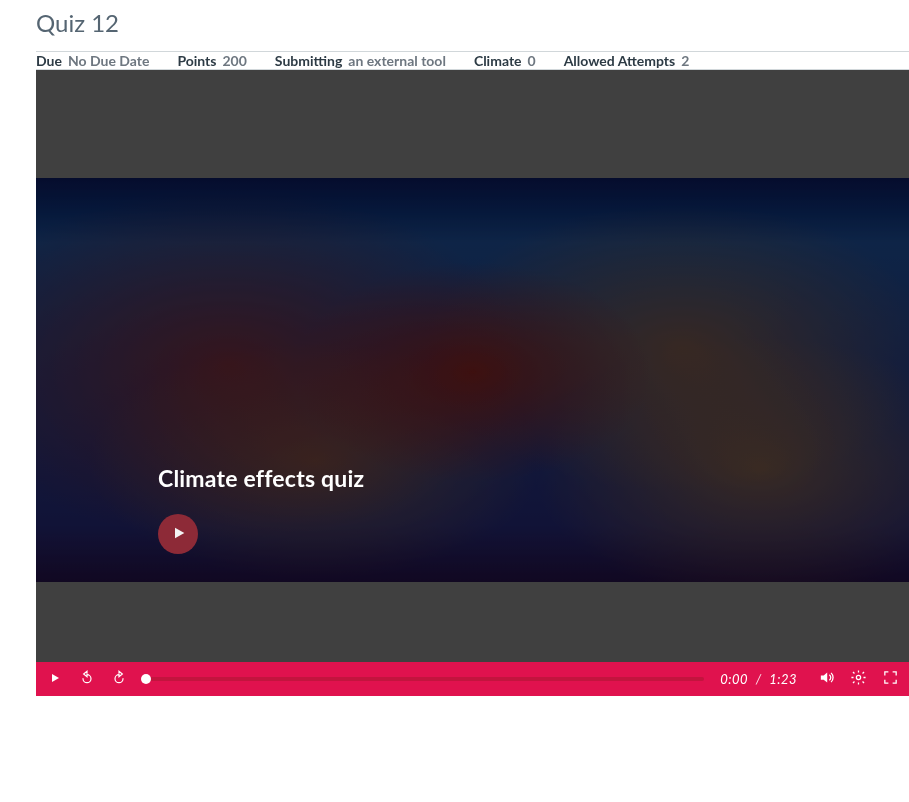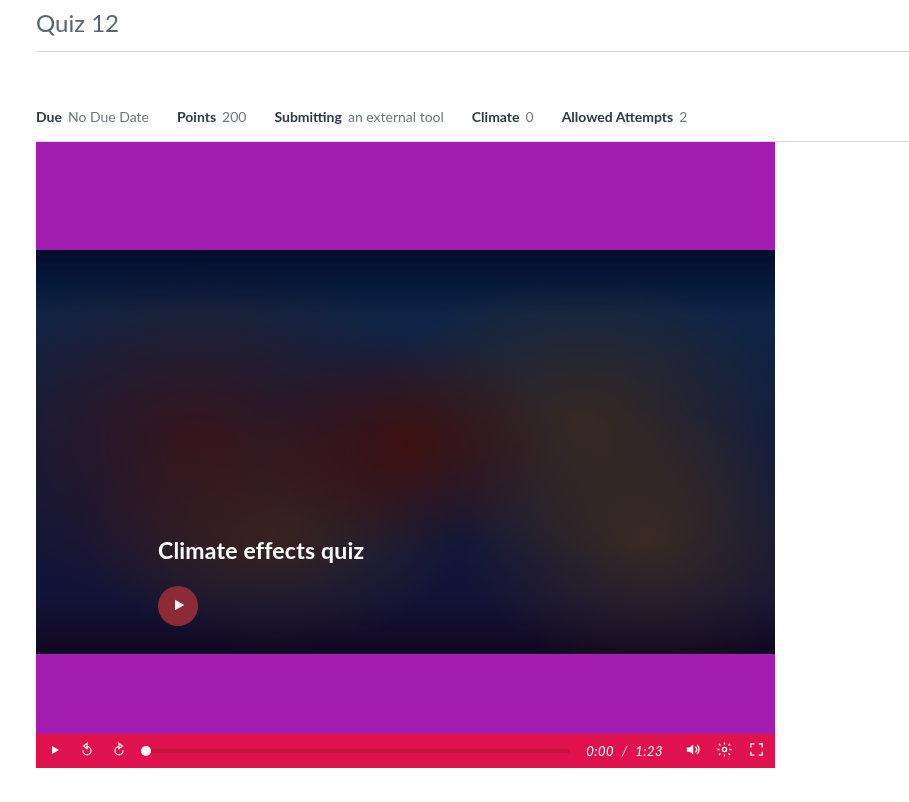--- a/index.html
+++ b/index.html
@@ -25,43 +25,42 @@
   }
   .page-title{
     font-size:24px;
     font-weight:400;
     color:#556572;
     margin:8px 0 14px 0;
   }
   .meta-bar{
     border-top:1px solid var(--border);
     border-bottom:1px solid var(--border);
-    padding:16px 0;
+    padding:0 0;
     display:flex;
     gap:28px;
     font-size:14px;
     color:var(--text);
   }
   .meta-item{display:flex;gap:6px;align-items:baseline;}
   .meta-label{font-weight:700;}
-  .meta-value{font-weight:400;color:var(--muted);margin-top:40px;}
+  .meta-value{font-weight:700;color:var(--muted);}
   .instructions{
     font-size:14px;
     color:var(--text);
     margin:32px 0 26px 14px;
   }
 
   
   .player{
     position:relative;
-    width:701px;
+    width:873px;
     height:626px;
-    background:#a21caf;
+    background:#404040;
     overflow:hidden;
-    padding-left:38px;
   }
   .video-area{
     position:absolute;
     left:0;right:0;
     top:108px;
     height:404px;
     background:
       radial-gradient(ellipse 55% 70% at 22% 46%, rgba(185,40,15,0.6), transparent 62%),
       radial-gradient(ellipse 30% 40% at 50% 48%, rgba(170,30,10,0.75), transparent 68%),
       radial-gradient(ellipse 45% 55% at 74% 42%, rgba(210,120,30,0.55), transparent 65%),

